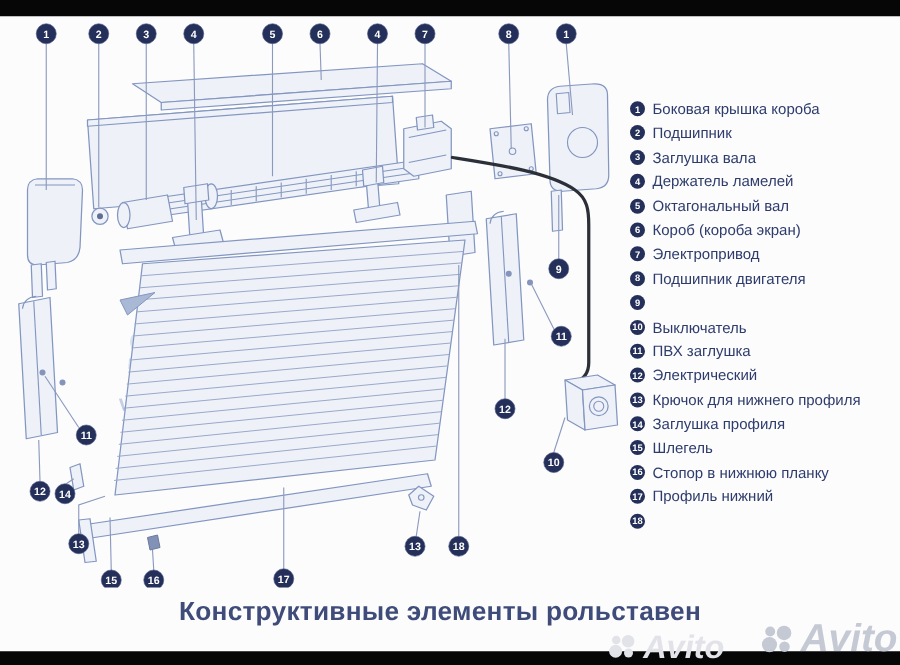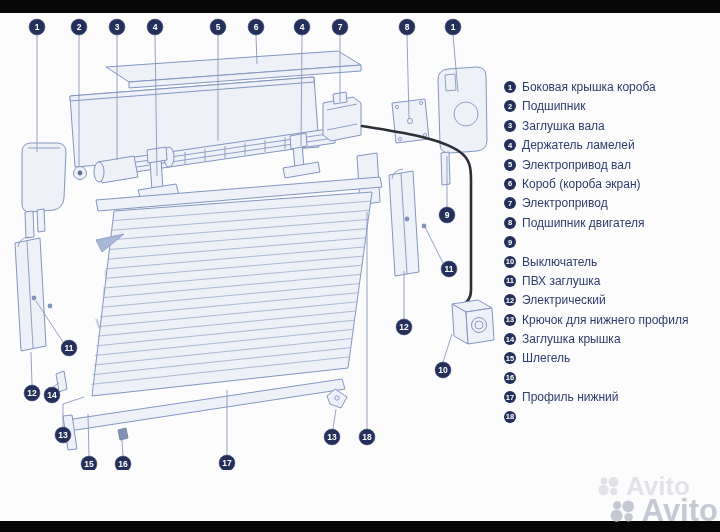--- a/index.html
+++ b/index.html
@@ -21,21 +21,21 @@
   .wm-reg{font:700 11px "Liberation Sans",sans-serif;fill:#8b9cc4;opacity:0.8;}
   .wm-url{font:700 19px "Liberation Sans",sans-serif;fill:#93a4c8;opacity:0.5;letter-spacing:1px;}
   .legend{position:absolute;left:504px;top:81px;width:214px;}
   .legend-item{display:flex;align-items:center;height:12px;margin-bottom:7.4px;}
   .lnum{flex:0 0 12px;width:12px;height:12px;border-radius:50%;background:#24305a;color:#fff;
         font-size:7.5px;font-weight:700;display:flex;align-items:center;justify-content:center;
         margin-right:6px;}
   .llabel{font-size:12px;font-weight:400;color:#2e3c6c;white-space:nowrap;text-align:center;}
   .footer-title{position:absolute;left:0;top:478px;width:704px;text-align:center;
         font-size:21px;font-weight:700;color:#3f4c7a;letter-spacing:0.2px;}
-  .avito{position:absolute;right:2px;bottom:6px;display:flex;flex-direction:column;align-items:flex-end;z-index:5;}
+  .avito{position:absolute;right:2px;bottom:6px;display:flex;flex-direction:row;align-items:flex-end;z-index:5;font-style:italic;}
   .avito-row{display:flex;align-items:center;gap:5px;font-weight:700;line-height:1;}
   .avito-row.r1{color:#e2e3e8;font-size:26px;margin-right:28px;margin-bottom:-4px;}
   .avito-row.r2{color:#c5c9d4;font-size:31px;}
   .avito-logo{display:block;}
 </style>
 </head>
 <body>
 
 <div class="page">
 
@@ -314,21 +314,21 @@
         <div class="legend-item">
           <span class="lnum">3</span>
           <span class="llabel">Заглушка вала</span>
         </div>
         <div class="legend-item">
           <span class="lnum">4</span>
           <span class="llabel">Держатель ламелей</span>
         </div>
         <div class="legend-item">
           <span class="lnum">5</span>
-          <span class="llabel">Электропривод вал</span>
+          <span class="llabel">Октагональный вал</span>
         </div>
         <div class="legend-item">
           <span class="lnum">6</span>
           <span class="llabel">Короб (короба экран)</span>
         </div>
         <div class="legend-item">
           <span class="lnum">7</span>
           <span class="llabel">Электропривод</span>
         </div>
         <div class="legend-item">
@@ -349,39 +349,41 @@
         <div class="legend-item">
           <span class="lnum">12</span>
           <span class="llabel">Электрический</span>
         </div>
         <div class="legend-item">
           <span class="lnum">13</span>
           <span class="llabel">Крючок для нижнего профиля</span>
         </div>
         <div class="legend-item">
           <span class="lnum">14</span>
-          <span class="llabel">Заглушка крышка</span>
+          <span class="llabel">Заглушка профиля</span>
         </div>
         <div class="legend-item">
           <span class="lnum">15</span>
           <span class="llabel">Шлегель</span>
         </div>
         <div class="legend-item">
           <span class="lnum">16</span>
+          <span class="llabel">Стопор в нижнюю планку</span>
         </div>
         <div class="legend-item">
           <span class="lnum">17</span>
           <span class="llabel">Профиль нижний</span>
         </div>
         <div class="legend-item">
           <span class="lnum">18</span>
         </div>
       </div>
   </div>
 
+  <div class="footer-title">Конструктивные элементы рольставен</div>
 
   <div class="avito">
     <div class="avito-row r1">
       <svg class="avito-logo" width="24" height="22" viewBox="0 0 24 22">
         <circle cx="7" cy="6" r="3.4" fill="currentColor"></circle>
         <circle cx="16.5" cy="7" r="5" fill="currentColor"></circle>
         <circle cx="6.5" cy="15" r="5.2" fill="currentColor"></circle>
         <circle cx="16.8" cy="16.4" r="3.6" fill="currentColor"></circle>
       </svg>
       <span>Avito</span>

